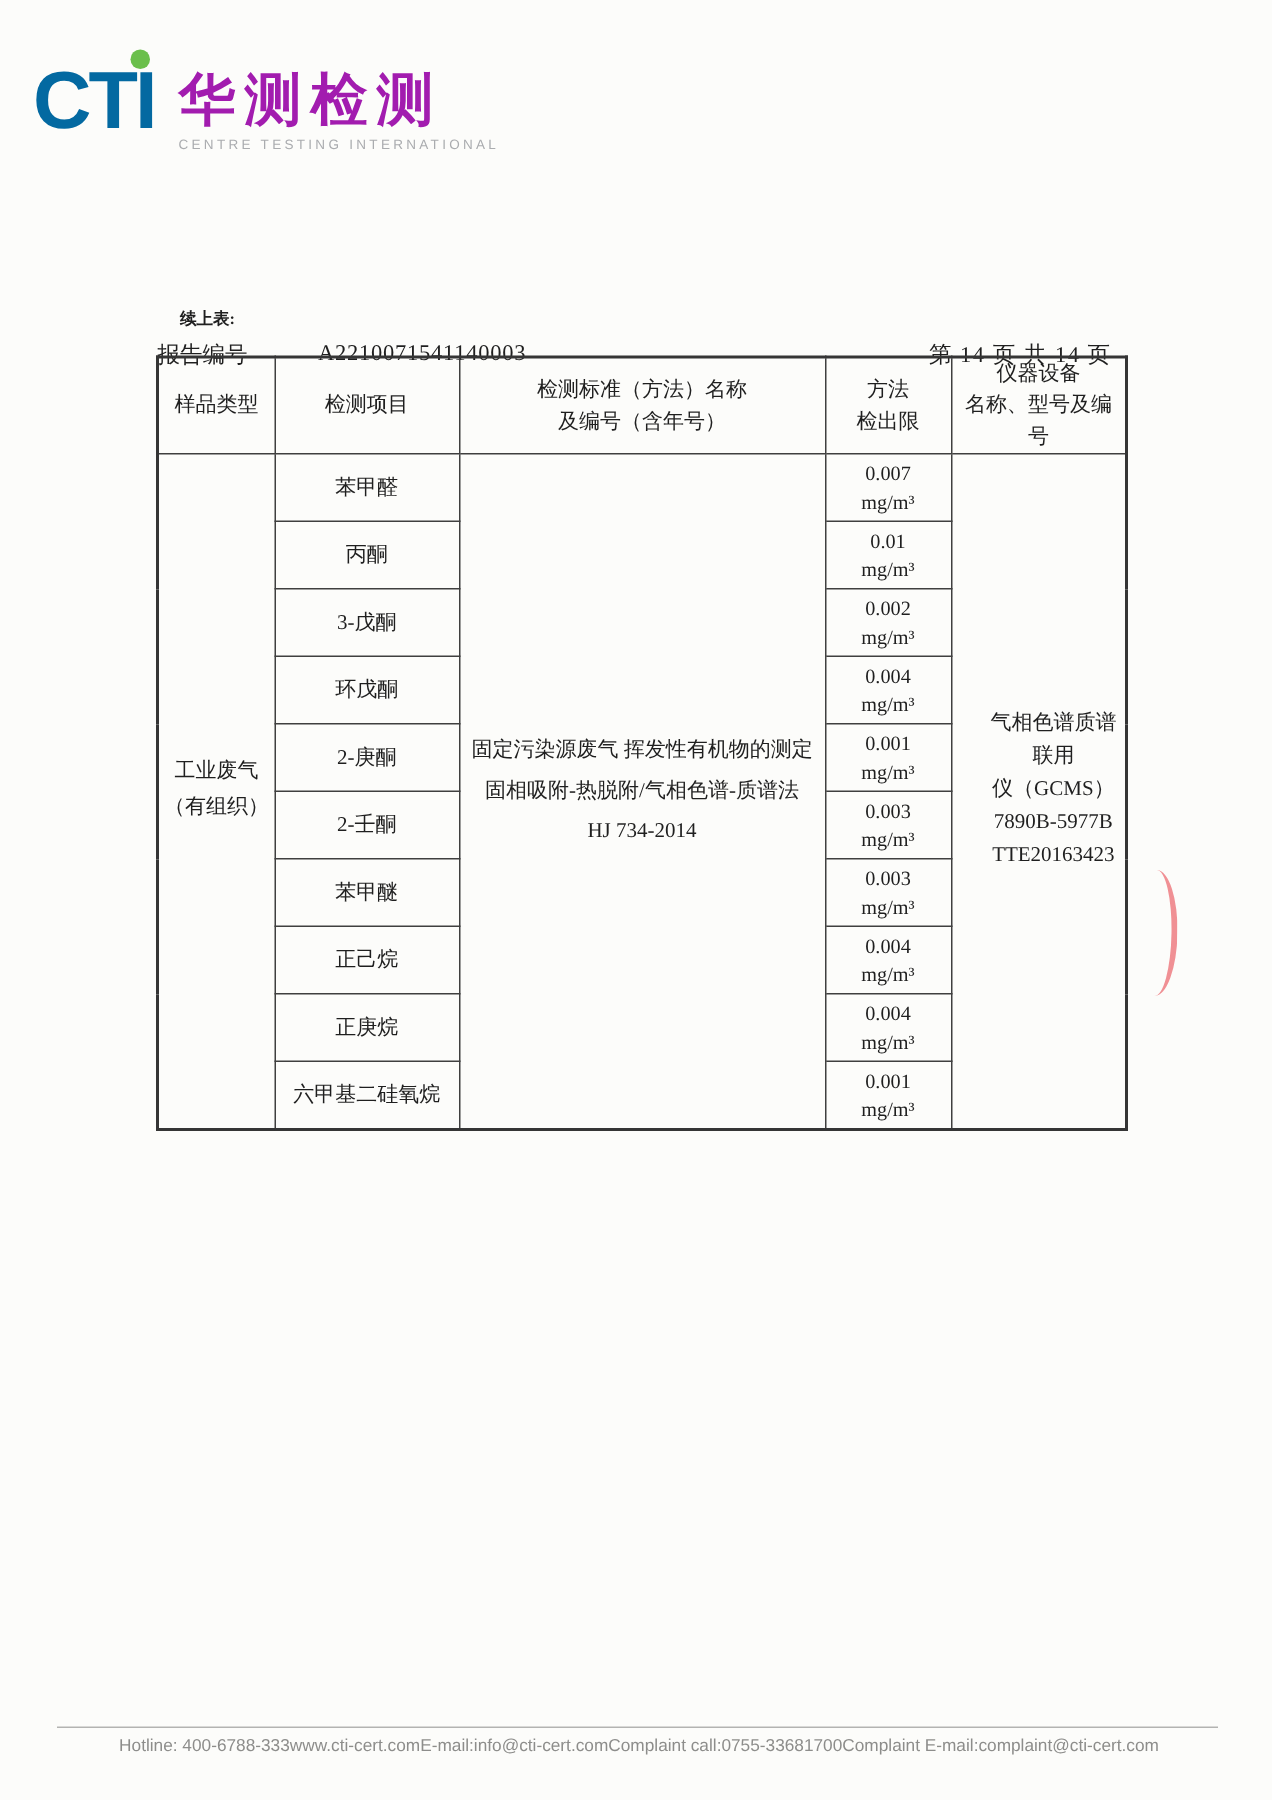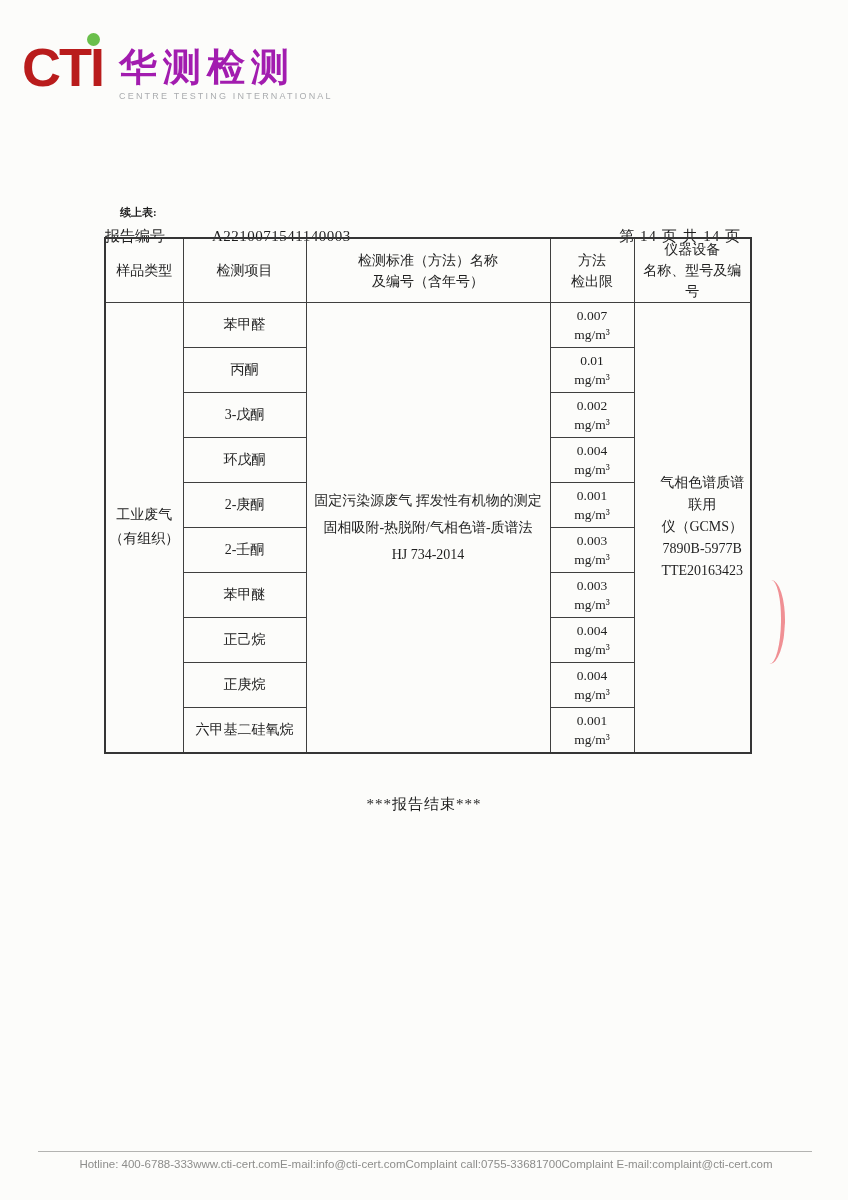--- a/index.html
+++ b/index.html
@@ -13,21 +13,21 @@
     color:#1f1f1f;
     overflow:hidden;
   }
 
   
   .logo { position:absolute; top:40px; left:22px; display:flex; align-items:flex-start; }
   .cti-wrap { position:relative; margin-right:16px; }
   .cti-text {
     font-family:"Liberation Sans","DejaVu Sans",sans-serif;
     font-weight:bold; font-size:54px; line-height:1;
-    letter-spacing:-2px; color:#b91c1c;
+    letter-spacing:-2px; color:#0369a1;
   }
   .cti-dot {
     position:absolute; top:-7px; right:3px;
     width:13px; height:13px; border-radius:50%;
     background:#6abf4b;
   }
   .logo-right { padding-top:8px; }
   .logo-cn {
     font-family:"Liberation Sans","DejaVu Sans",sans-serif;
     font-weight:bold; font-size:38px; line-height:1.05;
@@ -228,21 +228,20 @@
       <tr>
         <td>六甲基二硅氧烷</td>
         <td class="limit-cell">
           <div>0.001</div>
           <div>mg/m³</div>
         </td>
       </tr>
     </tbody>
   </table>
 
-  <div class="end-text">***报告结束***</div>
 
   <div class="stamp-arc"></div>
 
   <div class="footer-line"></div>
   <div class="footer-items">
     <span>Hotline: 400-6788-333</span>
     <span>www.cti-cert.com</span>
     <span>E-mail:info@cti-cert.com</span>
     <span>Complaint call:0755-33681700</span>
     <span>Complaint E-mail:complaint@cti-cert.com</span>

